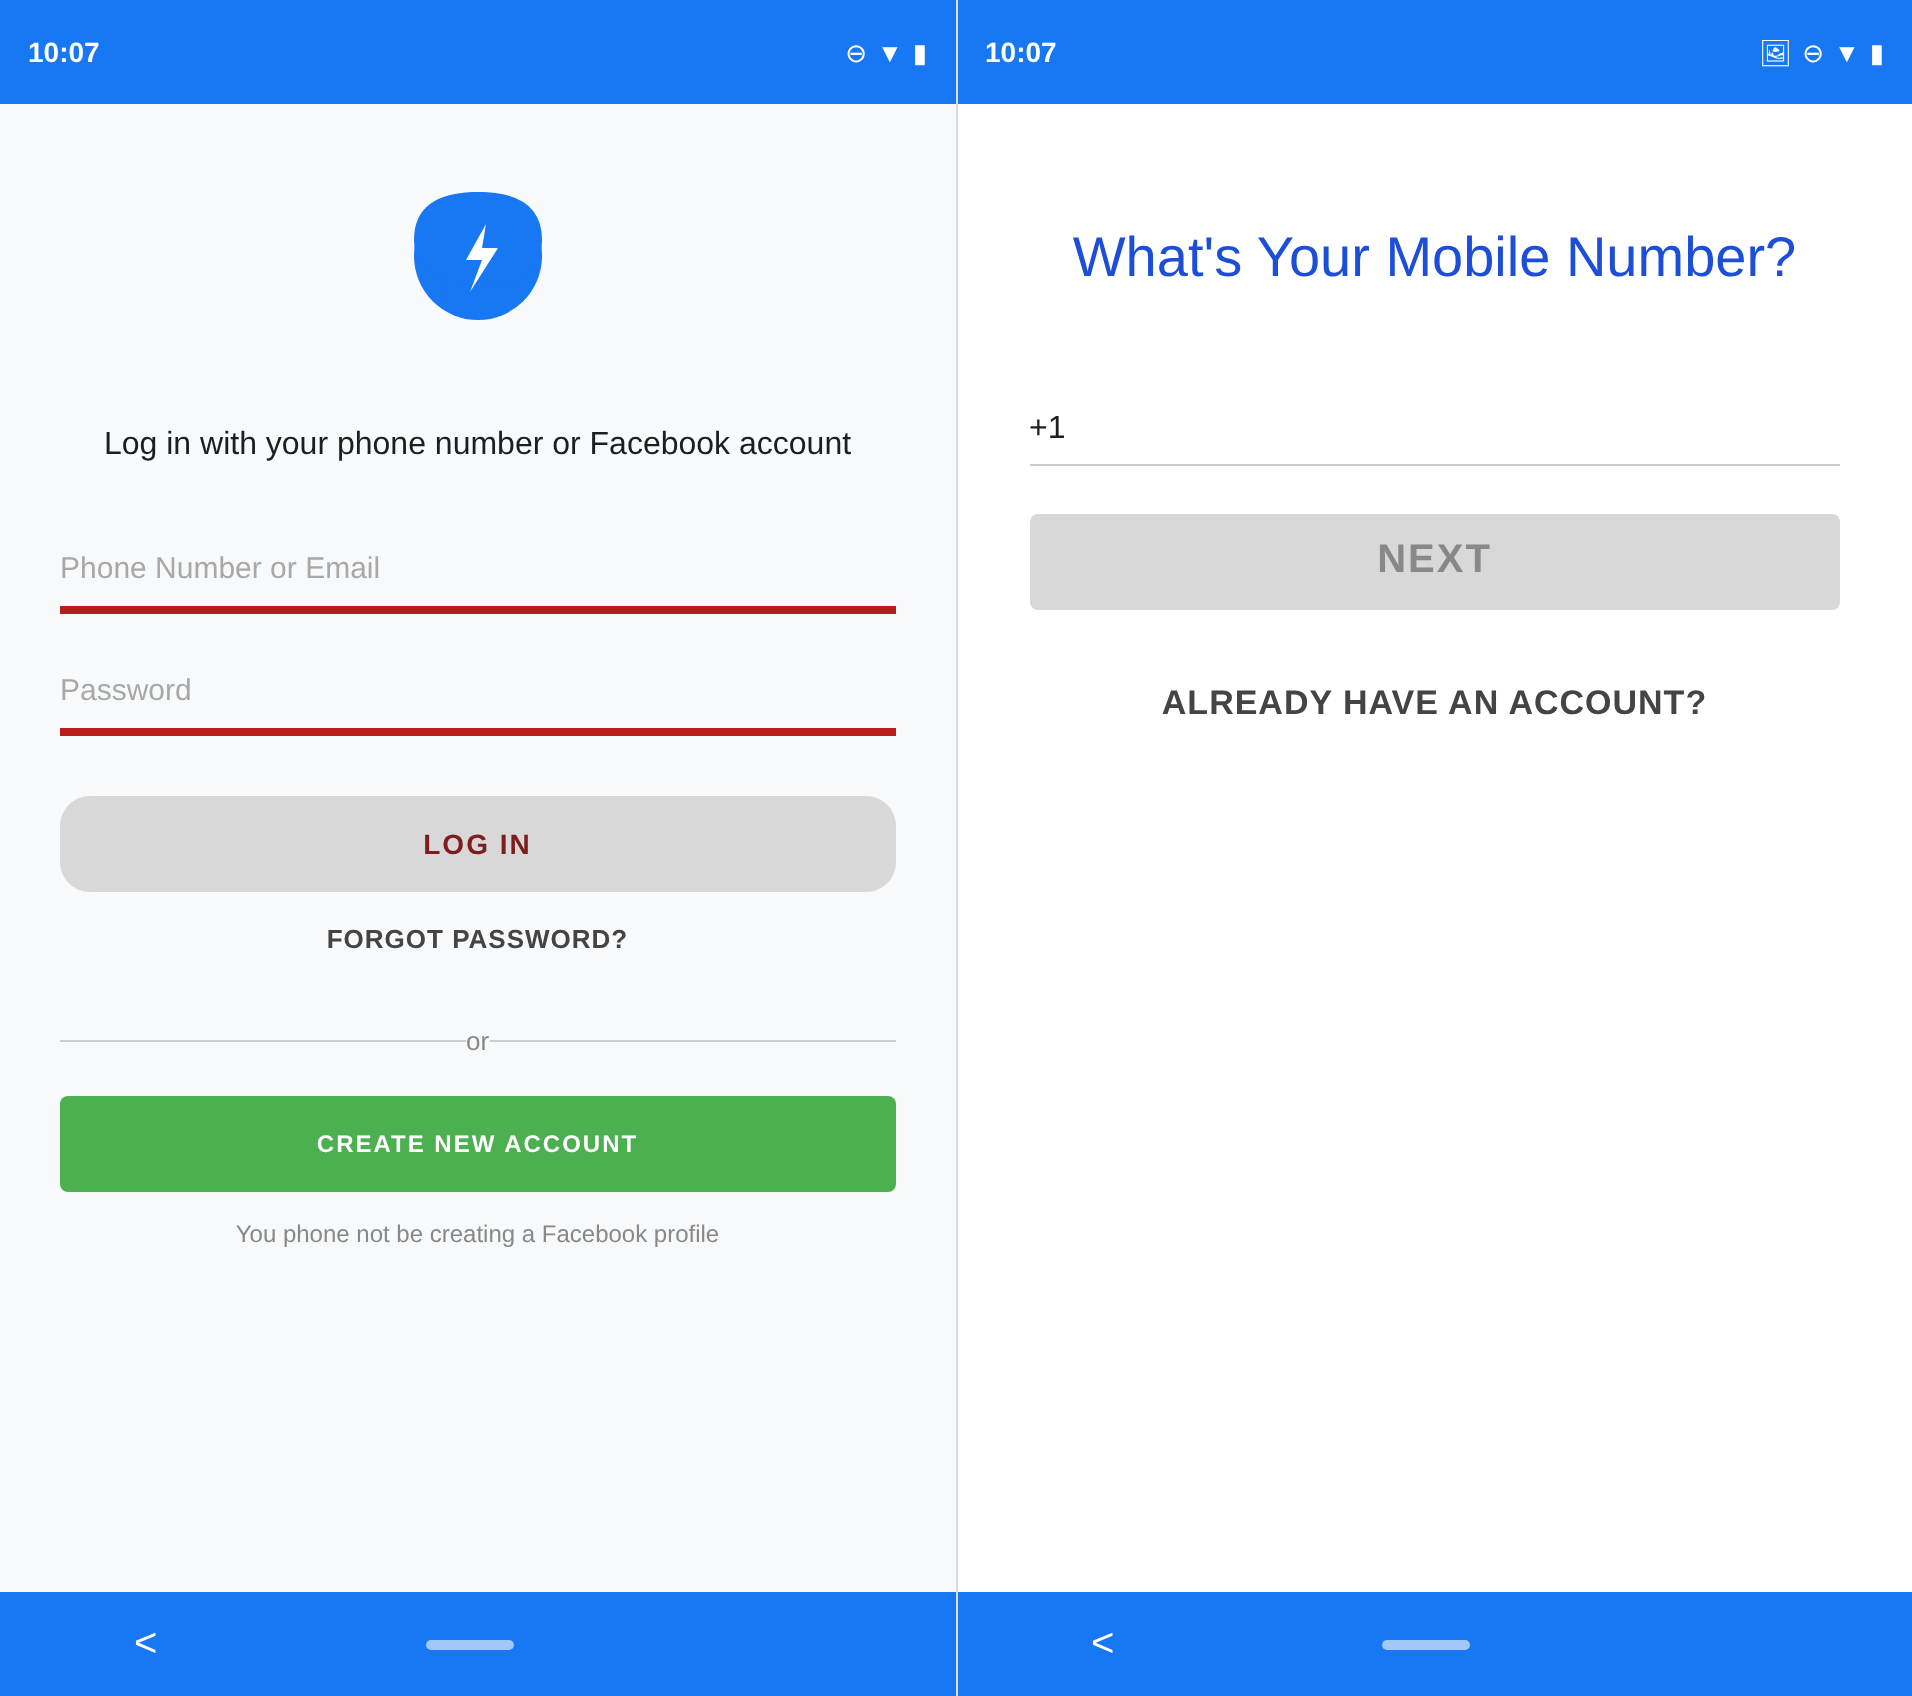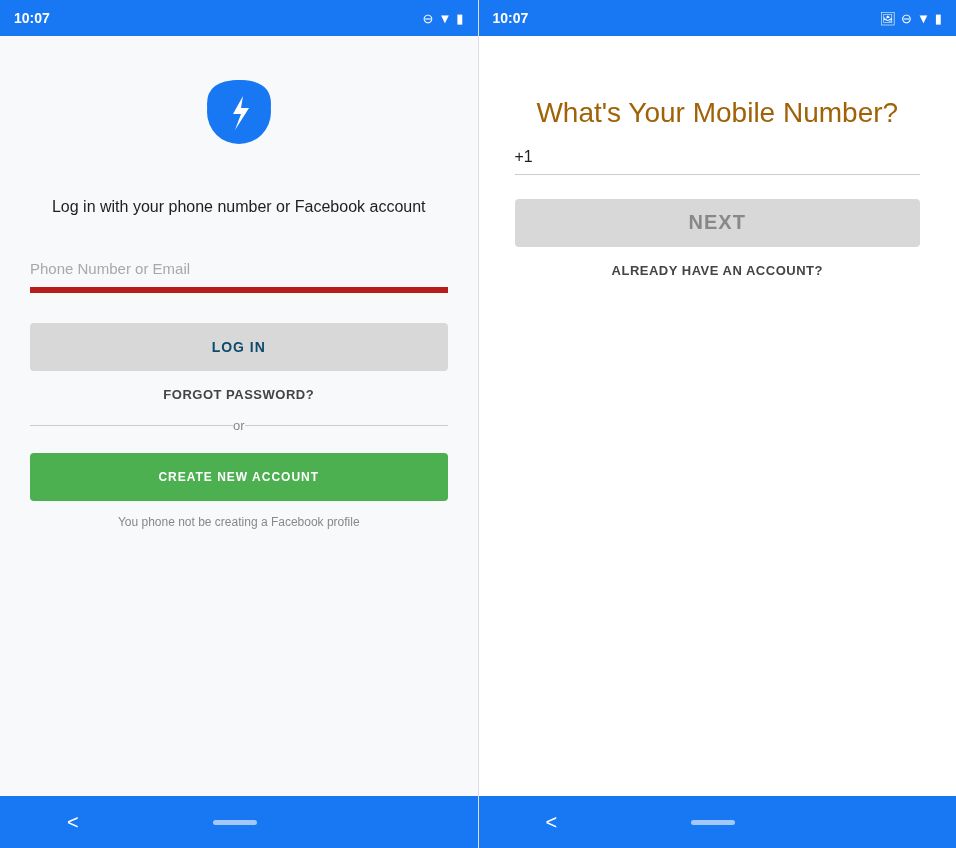--- a/index.html
+++ b/index.html
@@ -17,21 +17,21 @@
       width: 478px;
       height: 848px;
       display: flex;
       flex-direction: column;
       background: #f1f2f6;
       position: relative;
     }
 
     
     .status-bar {
-      height: 36px;
+      height: 52px;
       background: #1877f2;
       display: flex;
       align-items: center;
       justify-content: space-between;
       padding: 0 14px;
       flex-shrink: 0;
     }
     .status-time {
       color: white;
       font-size: 14px;
@@ -89,54 +89,54 @@
       font-size: 16px;
       color: #1c1e21;
       text-align: left;
       line-height: 1.4;
       margin-bottom: 32px;
     }
 
     .login-field {
       width: 100%;
       border: none;
-      border-bottom: 6px solid #b91c1c;
+      border-bottom: 4px solid #b91c1c;
       background: transparent;
       padding: 10px 0;
       font-size: 15px;
       color: #65676b;
       outline: none;
       margin-bottom: 20px;
     }
     .login-field::placeholder {
       color: #a8a8a8;
     }
 
     .login-btn {
       width: 100%;
       height: 48px;
       background: #d8d8d8;
       border: none;
-      border-radius: 4px;
-      color: #0c4a6e;
+      border-radius: 15px;
+      color: #7f1d1d;
       font-size: 14px;
       font-weight: 700;
       letter-spacing: 1px;
       cursor: pointer;
       margin-top: 10px;
       margin-bottom: 16px;
     }
 
     .forgot-password {
       font-size: 13px;
       font-weight: 700;
       color: #444;
       letter-spacing: 0.5px;
       text-decoration: none;
-      margin-bottom: 16px;
+      margin-bottom: 36px;
     }
 
     .divider-row {
       width: 100%;
       display: flex;
       align-items: center;
       margin-bottom: 20px;
     }
     .divider-line {
       flex: 1;
@@ -174,23 +174,23 @@
       flex: 1;
       display: flex;
       flex-direction: column;
       padding: 60px 36px 30px;
       background: #ffffff;
     }
 
     .mobile-title {
       font-size: 28px;
       font-weight: 400;
-      color: #a16207;
+      color: #1d4ed8;
       text-align: center;
-      margin-bottom: 18px;
+      margin-bottom: 60px;
       line-height: 1.2;
     }
 
     .phone-input-row {
       display: flex;
       align-items: flex-end;
       border-bottom: 1px solid #ccc;
       padding-bottom: 8px;
       margin-bottom: 24px;
       gap: 12px;
@@ -221,26 +221,27 @@
       border-radius: 4px;
       color: #888;
       font-size: 20px;
       font-weight: 700;
       letter-spacing: 1px;
       cursor: pointer;
       margin-bottom: 16px;
     }
 
     .already-account {
-      font-size: 13px;
+      font-size: 17px;
       font-weight: 700;
       color: #444;
       letter-spacing: 0.5px;
       text-align: center;
       cursor: pointer;
+      margin-top: 21px;
     }
 
     
     .phone-divider {
       width: 1px;
       background: #ddd;
       height: 100%;
     }
   </style>
 </head>
@@ -263,20 +264,21 @@
       <circle cx="40" cy="36" r="32" fill="#1877f2"></circle>
 
       <path d="M20 60 L24 48 Q8 44 8 28 Q8 4 40 4 Q72 4 72 28 Q72 52 40 52 Q34 52 28 50 Z" fill="#1877f2"></path>
 
       <path d="M44 20 L34 38 L42 38 L36 54 L50 32 L42 32 Z" fill="white"></path>
     </svg>
 
     <p class="login-subtitle">Log in with your phone number or Facebook account</p>
 
     <input type="text" class="login-field" placeholder="Phone Number or Email" style="">
+    <input type="password" class="login-field" placeholder="Password" style="">
 
     <button class="login-btn">LOG IN</button>
 
     <span class="forgot-password">FORGOT PASSWORD?</span>
 
     <div class="divider-row">
       <div class="divider-line"></div>
       <span class="divider-or">or</span>
       <div class="divider-line"></div>
     </div>

